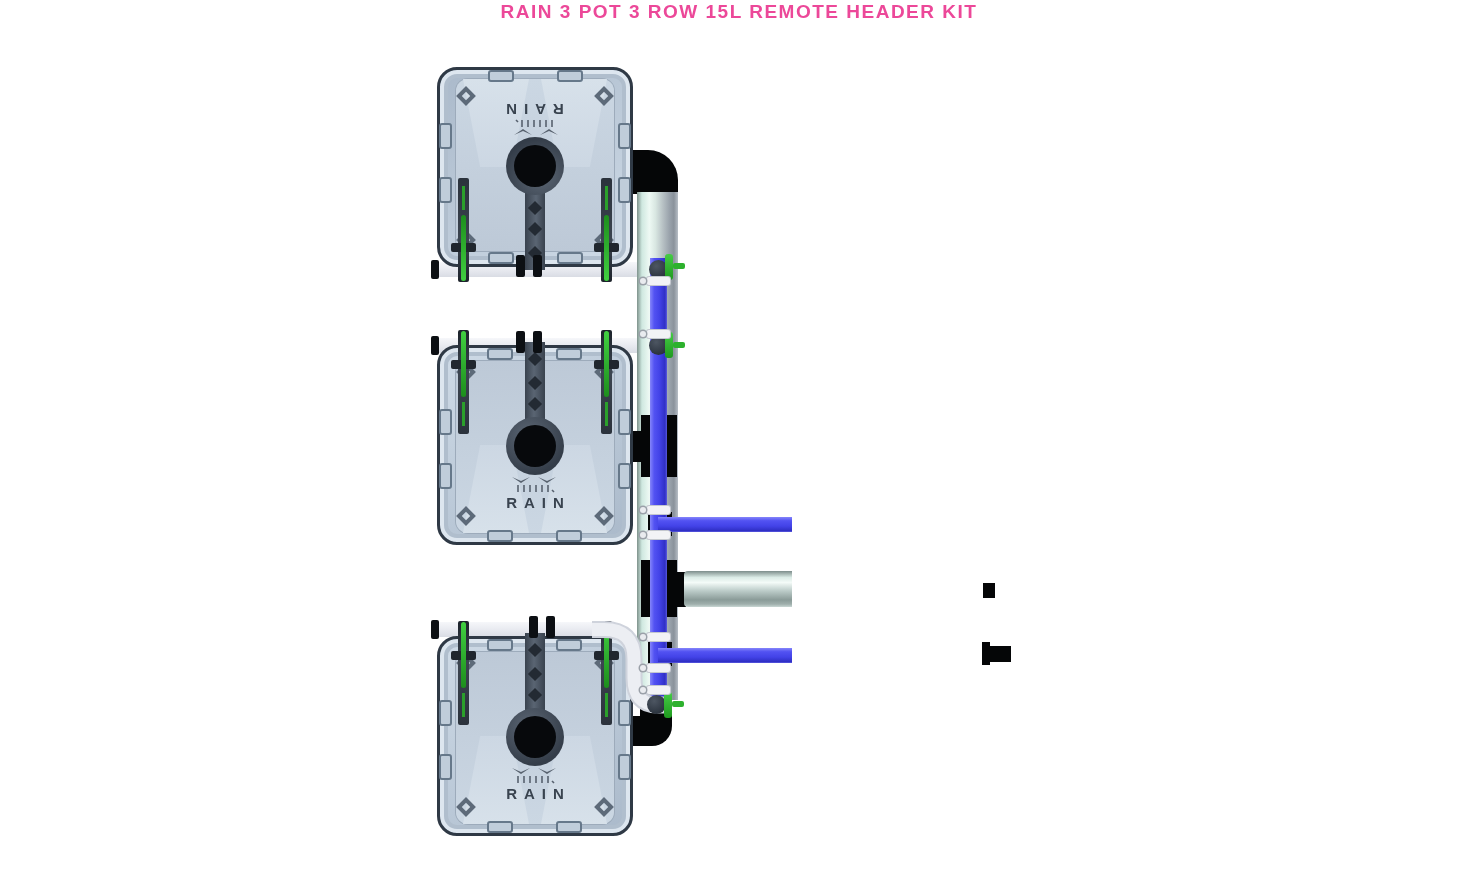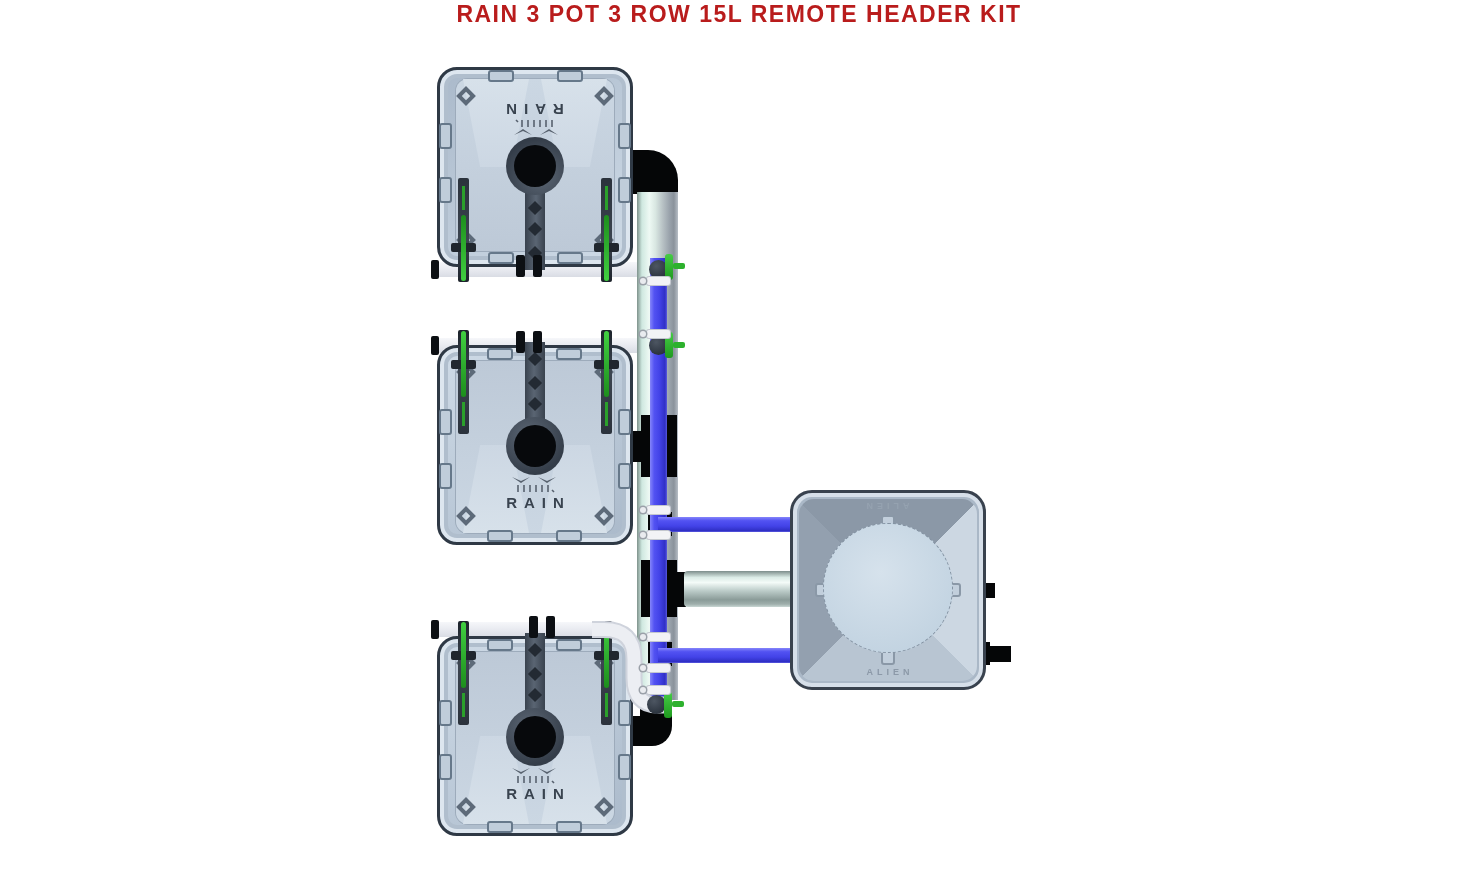--- a/index.html
+++ b/index.html
@@ -2,21 +2,21 @@
 <html><head>
 <meta charset="utf-8">
 <style>
   html,body{margin:0;padding:0;background:#ffffff;}
   .canvas{position:relative;width:1478px;height:875px;background:#ffffff;overflow:hidden;
           font-family:"Liberation Sans",sans-serif;}
   .abs{position:absolute;}
 
   
   .title{position:absolute;left:0;top:1px;width:100%;text-align:center;
-         font-weight:bold;font-size:23px;letter-spacing:1.5px;color:#b91c1c;
+         font-weight:bold;font-size:19px;letter-spacing:1.5px;color:#ec4899;
          font-family:"Liberation Sans",sans-serif;}
 
   
   .z1{z-index:1;} .z3{z-index:3;}
   .wpipe{position:absolute;height:15px;border-radius:3px;
          background:linear-gradient(180deg,#f6f7fa 0%,#e7e9ef 55%,#d9dce4 100%);}
   .silver-v{position:absolute;left:637px;top:192px;width:41px;height:508px;
             background:linear-gradient(90deg,#7e928c 0%,#cfe8e0 12%,#eef9f4 30%,#d9e7e2 45%,#b9c3c6 62%,#98a1aa 80%,#8a929b 90%,#b7bec6 100%);}
   .silver-h{position:absolute;left:684px;top:571px;width:108px;height:36px;border-radius:4px 0 0 4px;
             background:linear-gradient(180deg,#7d8d8b 0%,#dcece7 18%,#f4fbf8 32%,#bcccc9 55%,#8a9b98 80%,#9fafac 92%,#c9d7d4 100%);}
@@ -285,31 +285,20 @@
         <span class="pin-sg"></span>
     </div>
     <div class="pin pin-r">
       <span class="pin-ch"></span>
         <span class="pin-br"></span>
         <span class="pin-st"></span>
         <span class="pin-sg"></span>
     </div>
   </div>
 
-  <div class="htank">
-    <div class="ht-body"></div>
-    <div class="ht-facets"></div>
-    <div class="ht-tab htn"></div>
-    <div class="ht-tab hts"></div>
-    <div class="ht-tab htw"></div>
-    <div class="ht-tab hte"></div>
-    <div class="ht-lid"></div>
-    <div class="alien alien-top">ALIEN</div>
-    <div class="alien alien-bot">ALIEN</div>
-  </div>
 
   <div>
 
     <svg class="abs z3" style="left:590px;top:615px;" width="95" height="105" viewBox="0 0 95 105">
       <path d="M2 14.5 H14 Q44 14.5 44 44 L44 63 Q44 90 68 90 L76 90" fill="none" stroke="#cfd3dc" stroke-width="17"></path>
       <path d="M2 14.5 H14 Q44 14.5 44 44 L44 63 Q44 90 68 90 L76 90" fill="none" stroke="#eceef3" stroke-width="13"></path>
     </svg>
 
     <div class="capdot z3" style="left:649px;top:260px;"></div>
     <div class="gtap-v z3" style="left:665px;top:254px;"></div>

